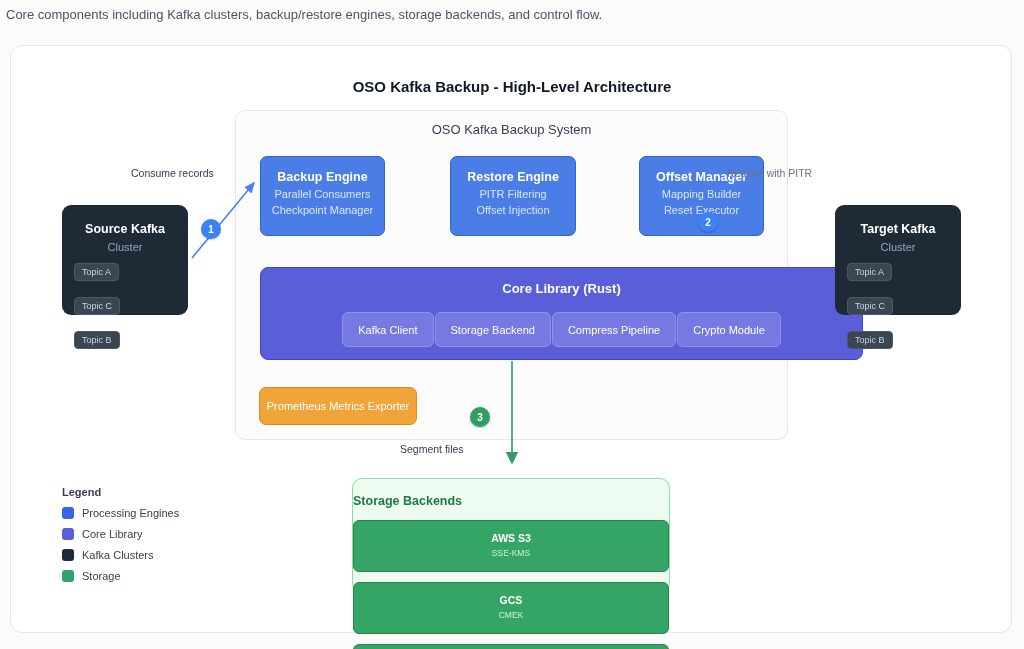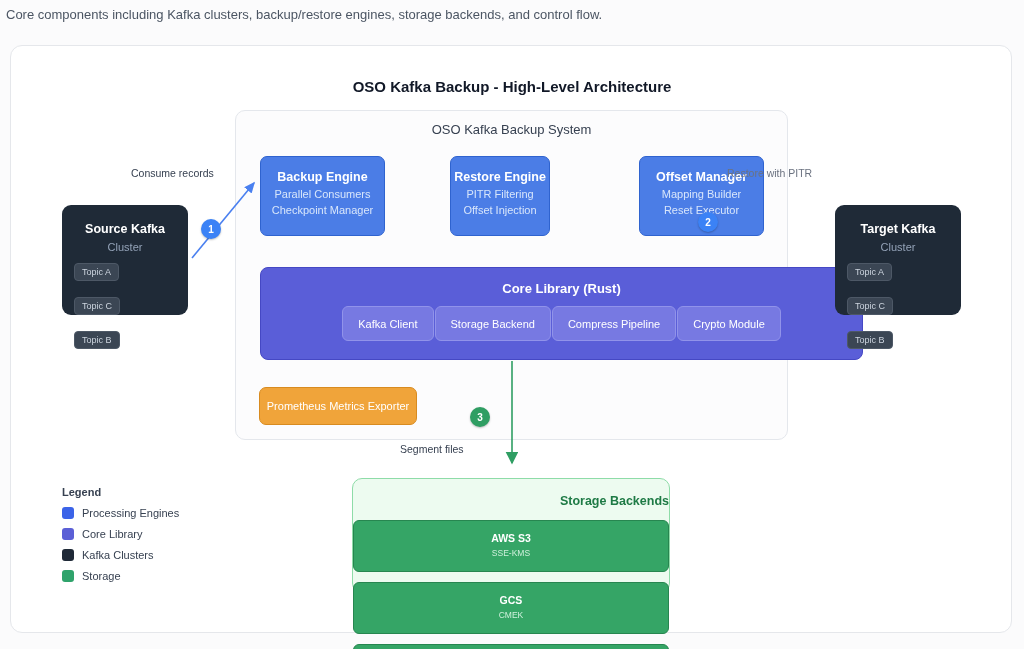--- a/index.html
+++ b/index.html
@@ -33,31 +33,31 @@
     left:235px; top:122px; width:553px; text-align:center;
     font-size:13px; color:#374151; z-index:2;
   }
 
   .node-blue {
     background:#4b7de6; border:1px solid #2f63cf; border-radius:7px;
     color:#ffffff; text-align:center; z-index:2;
   }
   .engine { height:80px; padding-top:13px; }
   .engine-0 { left:260px; top:156px; width:125px; }
-  .engine-1 { left:450px; top:156px; width:100px; }
+  .engine-1 { left:450px; top:156px; width:126px; }
   .engine-2 { left:639px; top:156px; width:125px; }
   .engine-title { font-size:12.5px; font-weight:bold; }
   .engine-sub { font-size:11px; color:#d8e6fb; margin-top:4px; }
 
   .core-box {
     left:260px; top:267px; width:603px; height:93px;
     background:#5a5ed8; border:1px solid #4548c4; border-radius:8px; z-index:2;
   }
   .core-title { text-align:center; color:#ffffff; font-size:13px; font-weight:bold; margin-top:13px; }
-  .core-modules { display:flex; justify-content:center; gap:1px; margin-top:10px; }
+  .core-modules { display:flex; justify-content:center; gap:1px; margin-top:16px; }
   .module {
     background:#7779e2; border:1px solid #9193ea; border-radius:6px;
     color:#ffffff; font-size:11px; height:35px; padding:0 15px;
     display:flex; align-items:center; justify-content:center; white-space:nowrap;
   }
 
   .metrics-box {
     left:259px; top:387px; width:158px; height:38px;
     background:#f0a43a; border:1px solid #d88b20; border-radius:7px;
     color:#ffffff; font-size:11px; display:flex; align-items:center; justify-content:center;
@@ -80,21 +80,21 @@
 
   .flow-label { font-size:10.5px; color:#374151; white-space:nowrap; }
   .lbl-consume { left:131px; top:167px; z-index:2; }
   .lbl-restore { left:727px; top:167px; color:#6b7280; z-index:3; }
   .lbl-segment { left:400px; top:443px; z-index:2; }
 
   .storage-wrap {
     left:352px; top:478px; width:318px; height:115px;
     background:#edfbf0; border:1px solid #8edca8; border-radius:10px; z-index:2;
   }
-  .storage-title { text-align:right; color:#1e7a45; font-size:12.5px; font-weight:bold; margin-top:15px;padding-left:35px; }
+  .storage-title { text-align:left; color:#1e7a45; font-size:12.5px; font-weight:bold; margin-top:15px; }
   .backends { display:flex; justify-content:center; gap:10px; margin-top:12px;flex-direction:column; }
   .backend {
     min-width:62px; height:52px; padding:0 4px;
     background:#35a566; border:1px solid #278650; border-radius:6px;
     color:#ffffff; text-align:center;
   }
   .backend-title { font-size:10.5px; font-weight:bold; margin-top:11px; white-space:nowrap; }
   .backend-sub { font-size:8.5px; color:#cff0dc; margin-top:4px; }
 
   .legend { left:62px; top:486px; z-index:2; }

